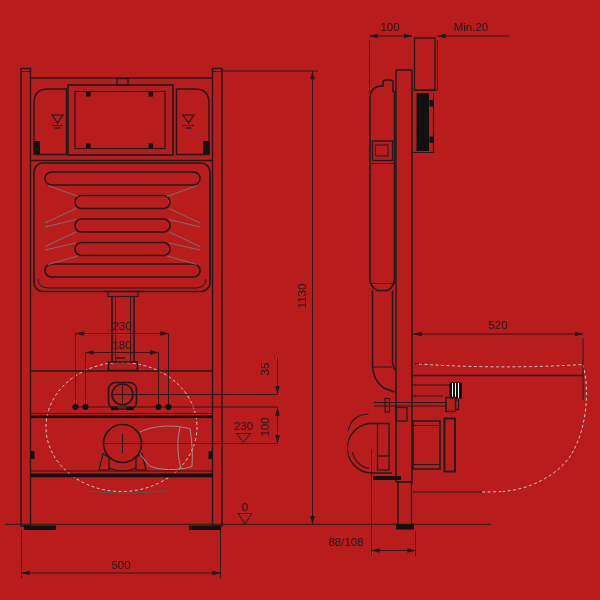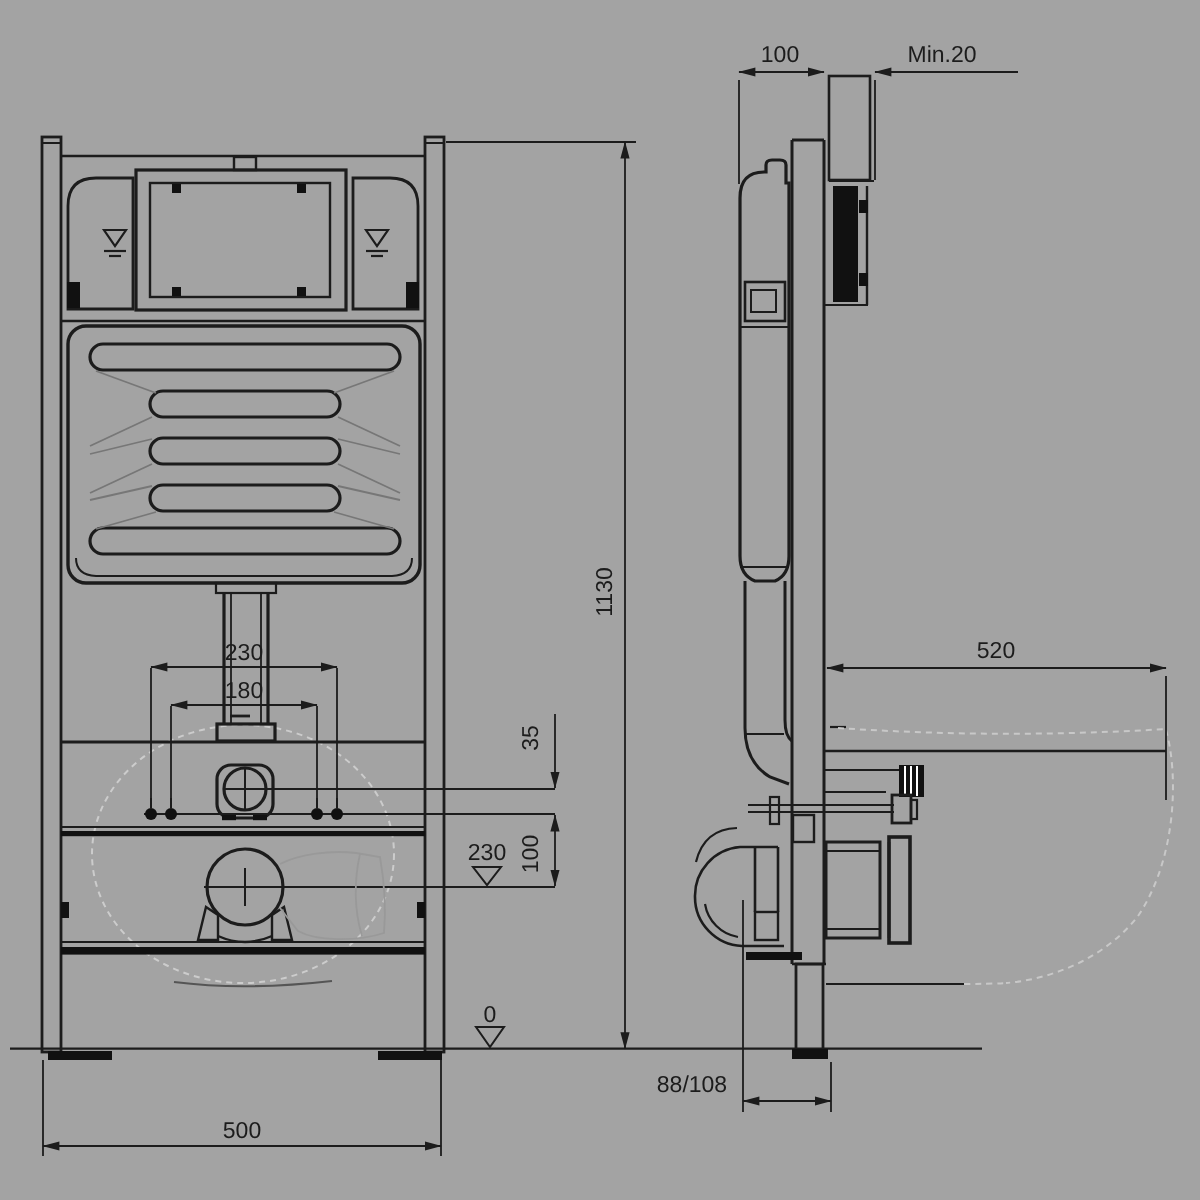--- a/index.html
+++ b/index.html
@@ -1,16 +1,16 @@
 <!DOCTYPE html>
 <html><head>
 <meta charset="utf-8">
 <style>
   html,body{margin:0;padding:0;background:#fff;}
-  .page{width:600px;height:600px;background:#a3a3a3;position:relative;}
+  .page{width:600px;height:600px;background:#b91c1c;position:relative;}
   svg{display:block;}
   text{font-family:"Liberation Sans",sans-serif;font-size:11.5px;fill:#1c1c1c;}
 </style>
 </head>
 <body>
 
 <div class="page">
 <svg width="600" height="600" viewBox="0 0 600 600">
   <defs>
     <marker id="ae" markerWidth="10" markerHeight="8" refX="8.2" refY="4" orient="auto" markerUnits="userSpaceOnUse">

